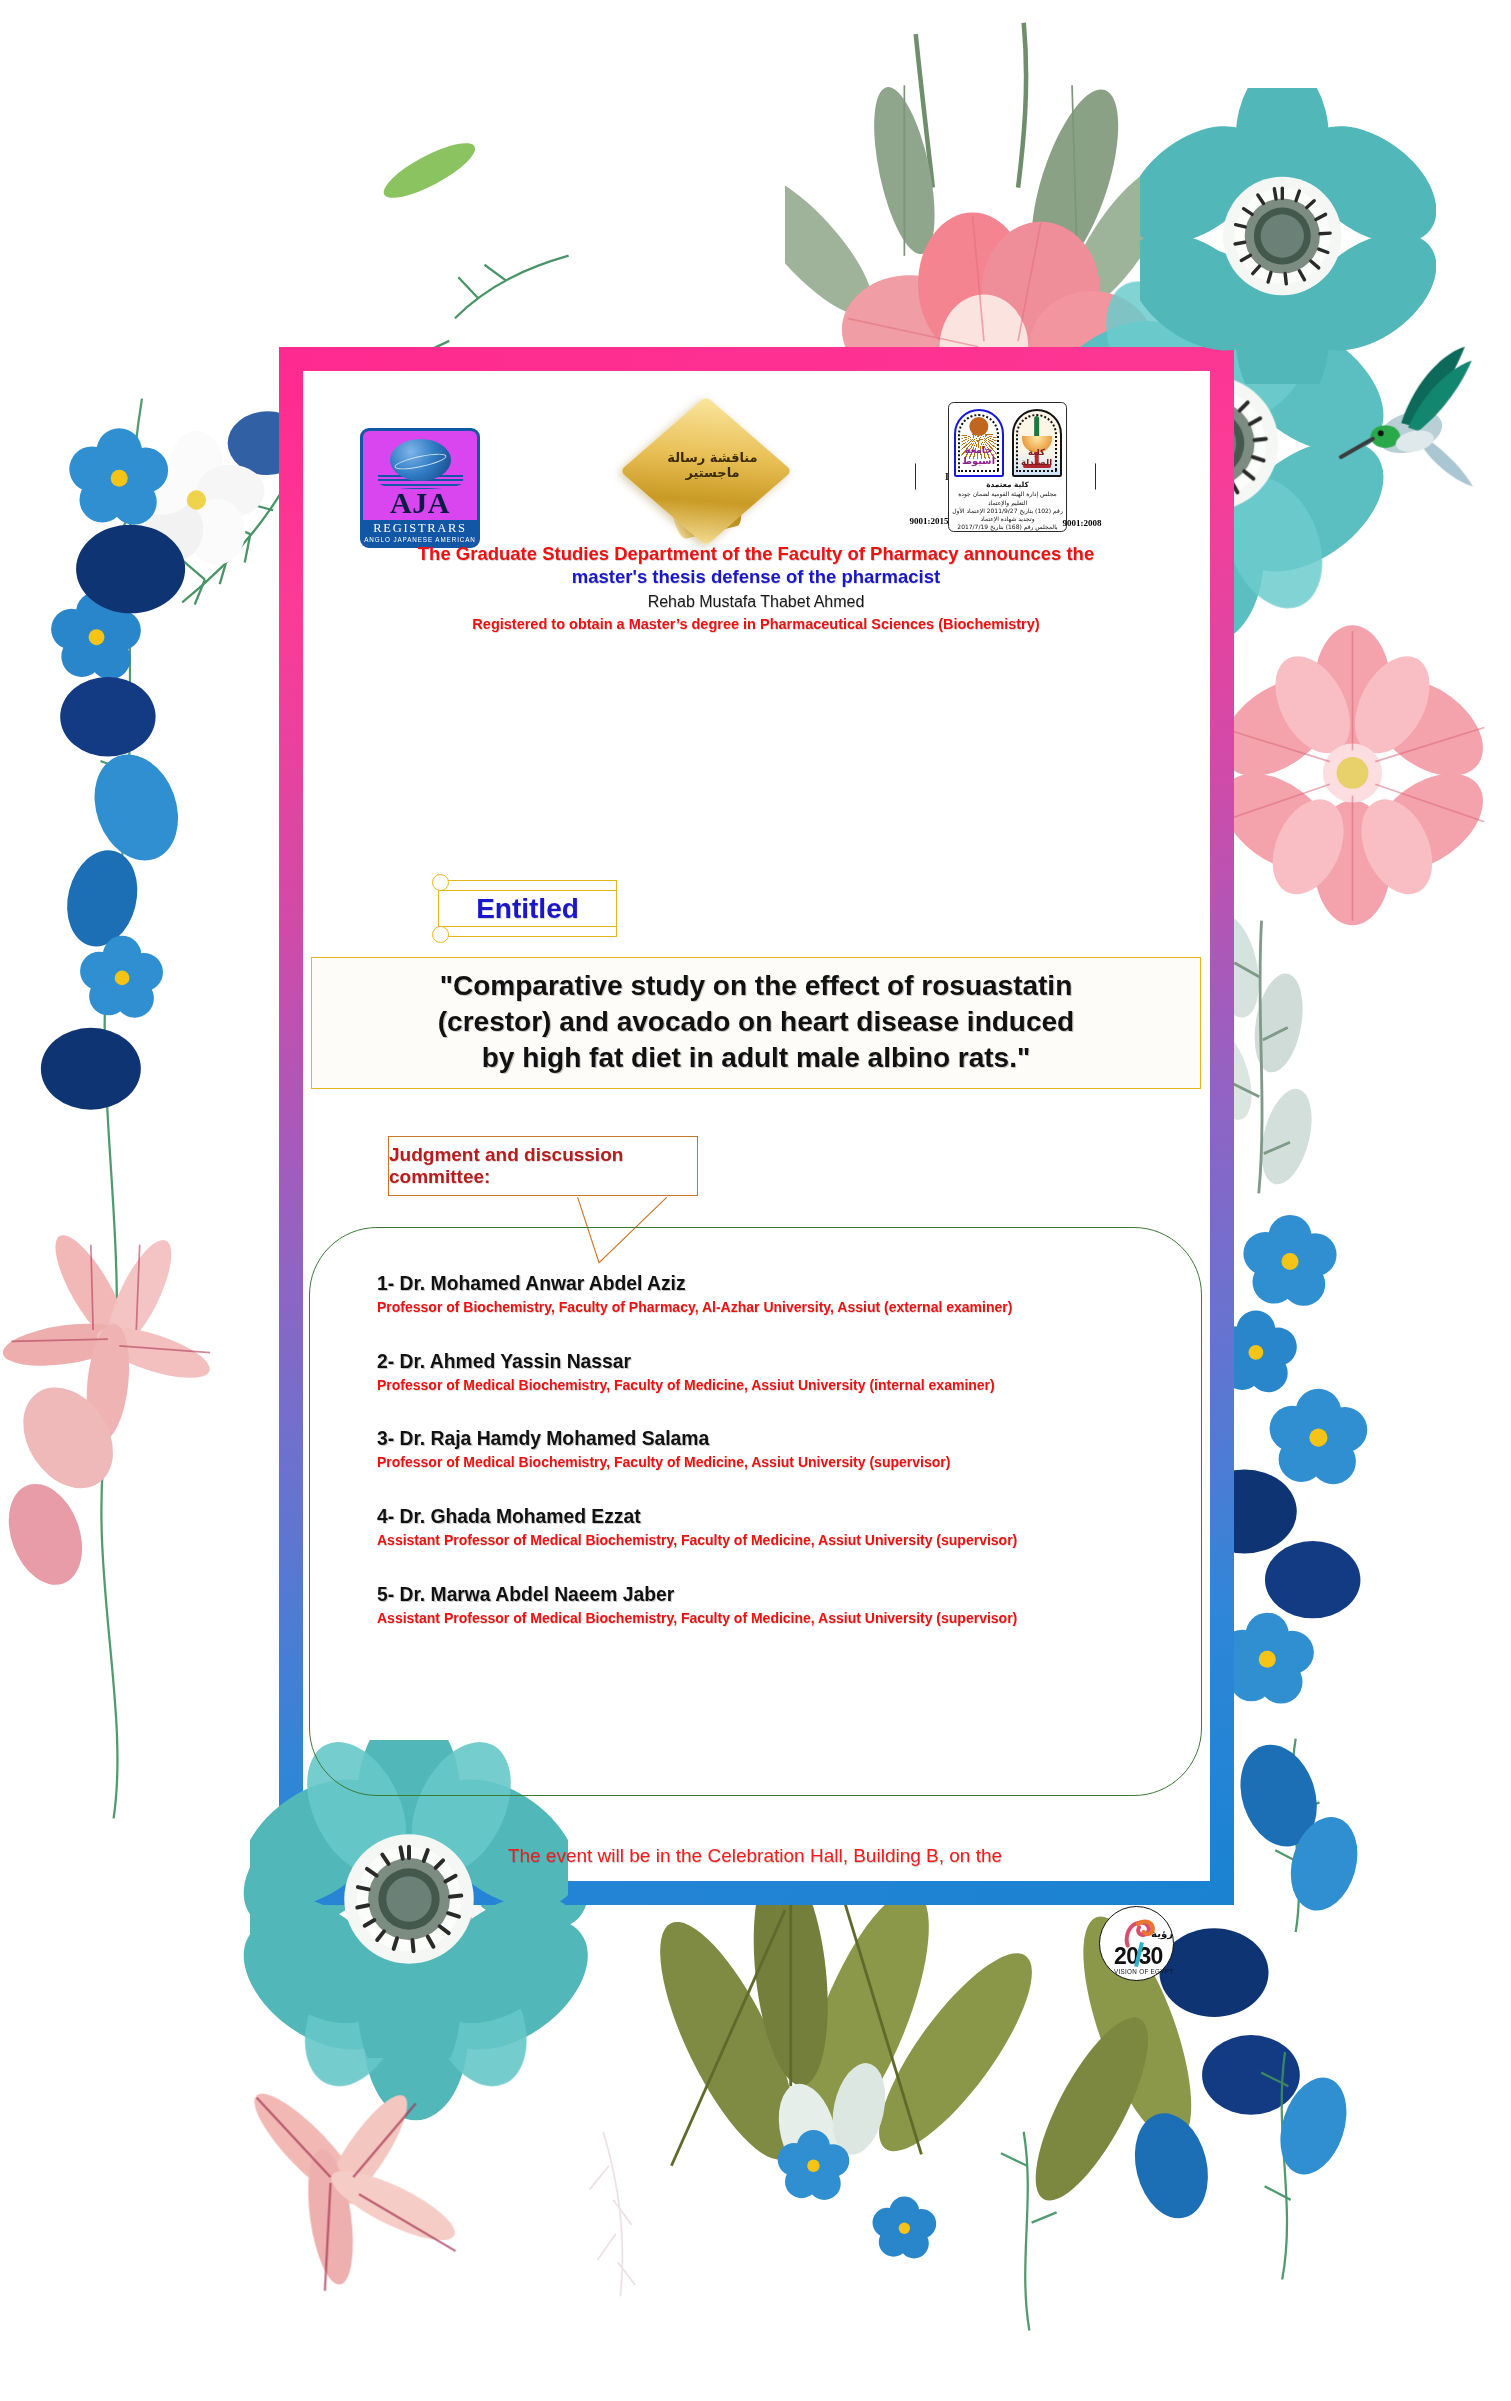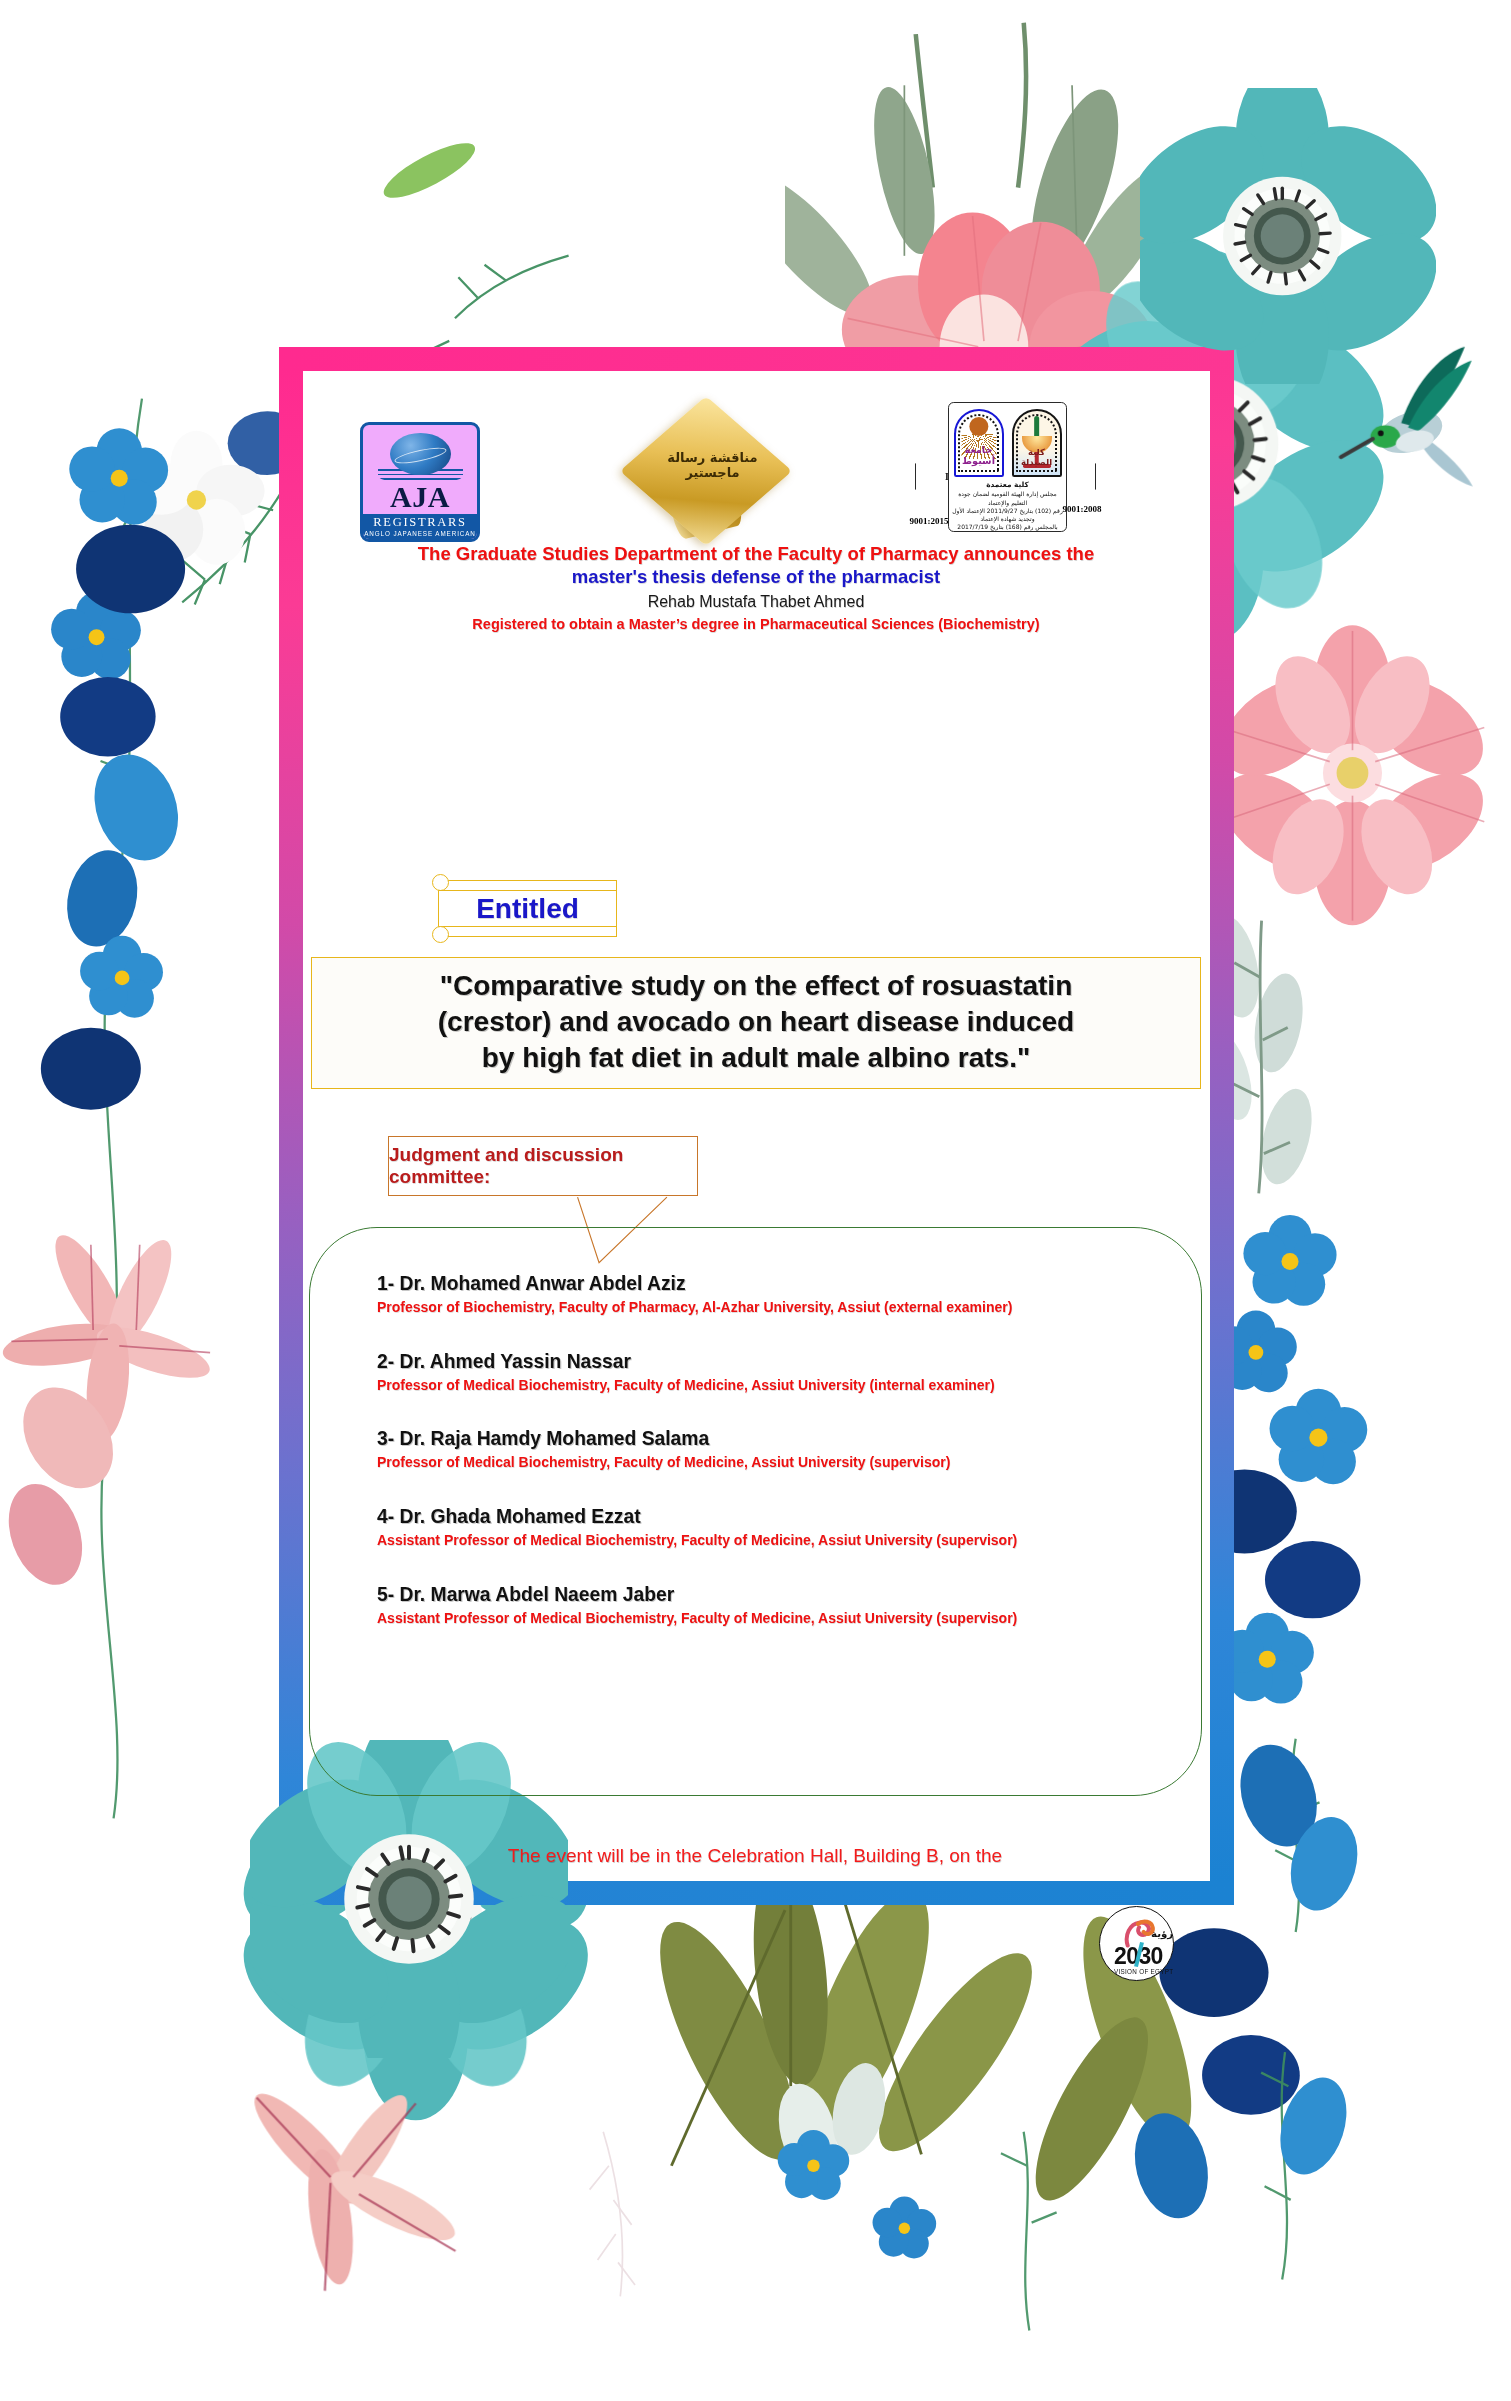--- a/index.html
+++ b/index.html
@@ -14,22 +14,22 @@
          border-style:solid;border-width:24px;
          border-image:linear-gradient(170deg,#ff2a8f 0%,#fb3b95 14%,#d24aa8 33%,#9a5fc0 50%,#6a72cf 66%,#2f86d8 84%,#1b82d2 100%) 1;
          box-sizing:border-box;background:#fff;z-index:5;}
   #frameInner{position:absolute;left:303px;top:371px;width:906px;height:1509px;
               background:#fff;z-index:6;}
 
   
   #content{position:absolute;left:303px;top:371px;width:906px;height:1509px;z-index:20;}
 
   .logos{position:absolute;left:0;top:28px;width:906px;height:131px;}
-  .logo-aja{position:absolute;left:57px;top:23px;width:114px;height:114px;
-            border:3.4px solid #1257a5;border-radius:9px;background:#f0abfc;
+  .logo-aja{position:absolute;left:57px;top:29px;width:114px;height:114px;
+            border:3.4px solid #1257a5;border-radius:9px;background:#d946ef;
             display:flex;flex-direction:column;align-items:center;justify-content:flex-start;
             overflow:hidden;}
   .globe{width:61px;height:61px;border-radius:50%;margin-top:8px;
          background:radial-gradient(circle at 34% 30%,#7fb5e8 0%,#2f7bc4 48%,#14427e 100%);
          position:relative;}
   .globe:before{content:"";position:absolute;left:8%;top:40%;width:84%;height:22%;
          border:1.7px solid rgba(255,255,255,.75);border-radius:50%;transform:rotate(-12deg);}
   .aja-swoosh{width:85px;height:19.3px;margin-top:-5.7px;
          background:repeating-linear-gradient(to bottom,#1257a5 0 1.7px,transparent 1.7px 4.5px);
          border-radius:0 0 60% 60%;}
@@ -716,21 +716,21 @@
         <div class="acc-lines">
           <b>كلية معتمدة</b>
           <span>مجلس إدارة الهيئة القومية لضمان جودة التعليم والإعتماد</span>
           <span>رقم (102) بتاريخ 2011/9/27 الإعتماد الأول</span>
           <span>وتجديد شهادة الإعتماد</span>
           <span>بالمجلس رقم (168) بتاريخ 2017/7/19</span>
         </div>
       </div>
       <div style="position:absolute;left:-13.6px;bottom:4.5px;font-size:9px;font-weight:700;
                   font-family:'Liberation Serif',serif;">9001:2015</div>
-      <div style="position:absolute;right:-13.6px;bottom:16px;font-size:9px;font-weight:700;
+      <div style="position:absolute;right:-13.6px;bottom:2px;font-size:9px;font-weight:700;
                   font-family:'Liberation Serif',serif;">9001:2008</div>
     </div>
   </div>
 
   <div class="announce">
     <div class="l-red">The Graduate Studies Department of the Faculty of Pharmacy announces the</div>
     <div class="l-blue">master's thesis defense of the pharmacist</div>
     <div class="l-black">Rehab Mustafa Thabet Ahmed</div>
     <div class="l-red-sm">Registered to obtain a Master’s degree in Pharmaceutical Sciences (Biochemistry)</div>
   </div>

